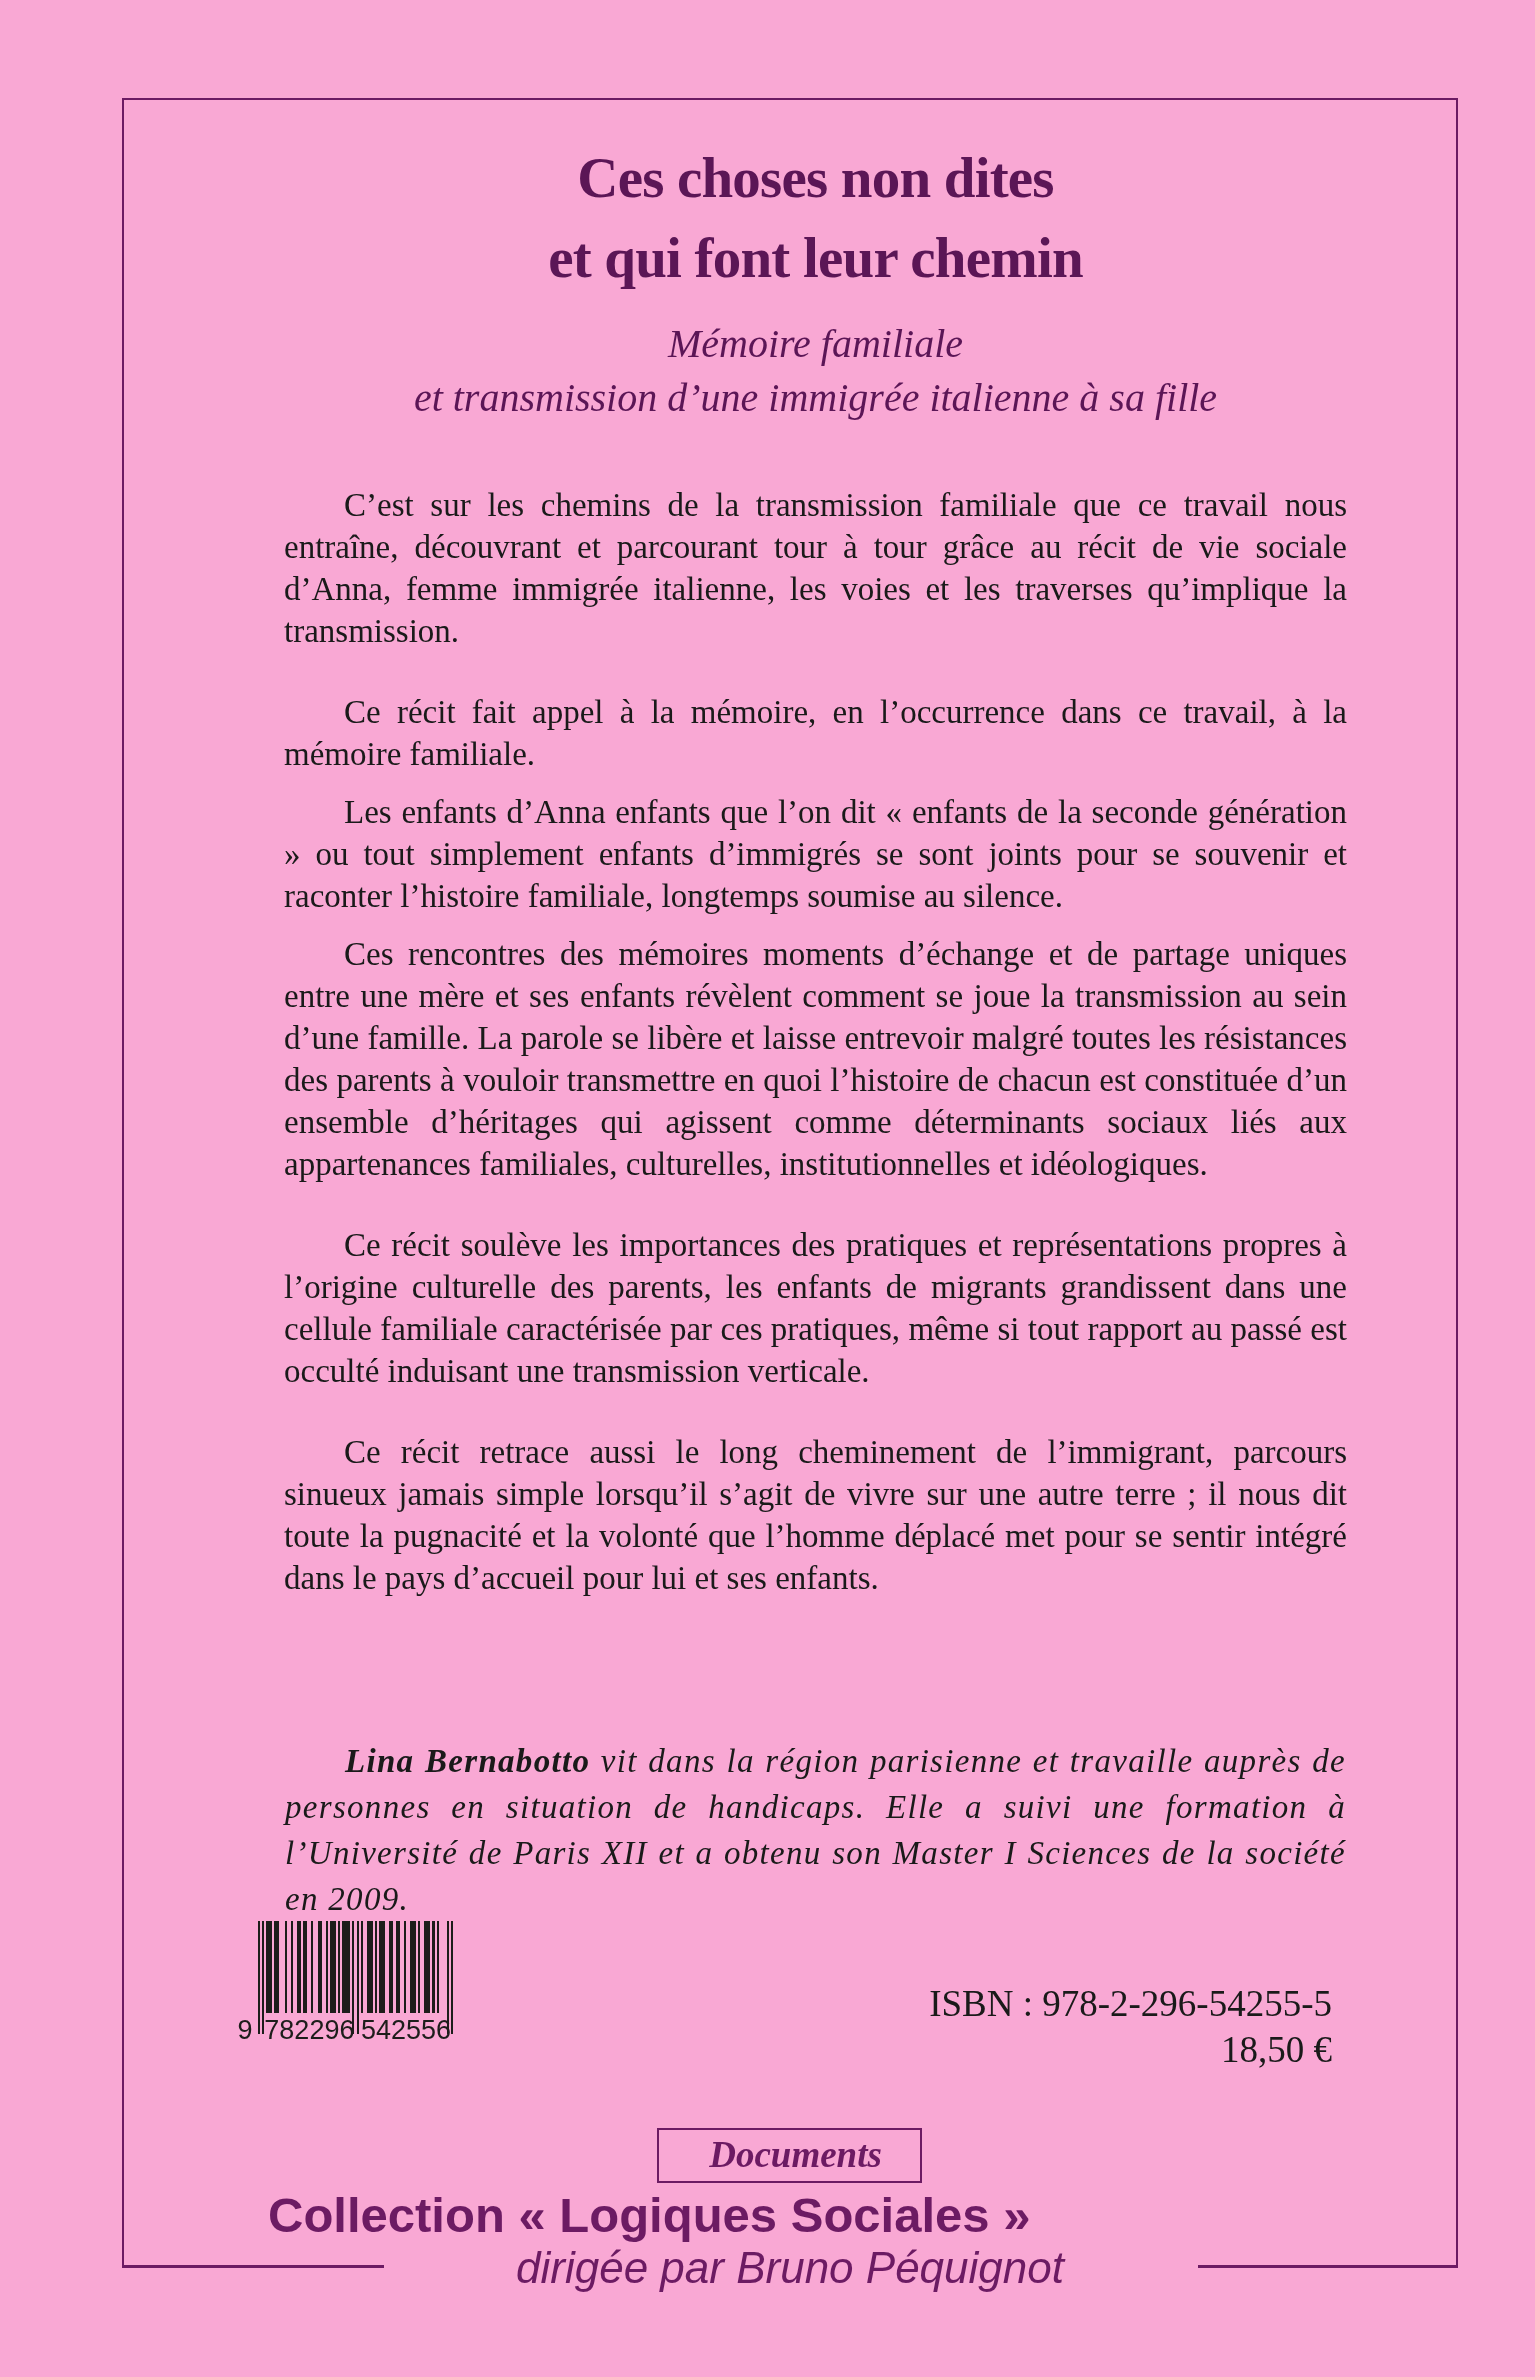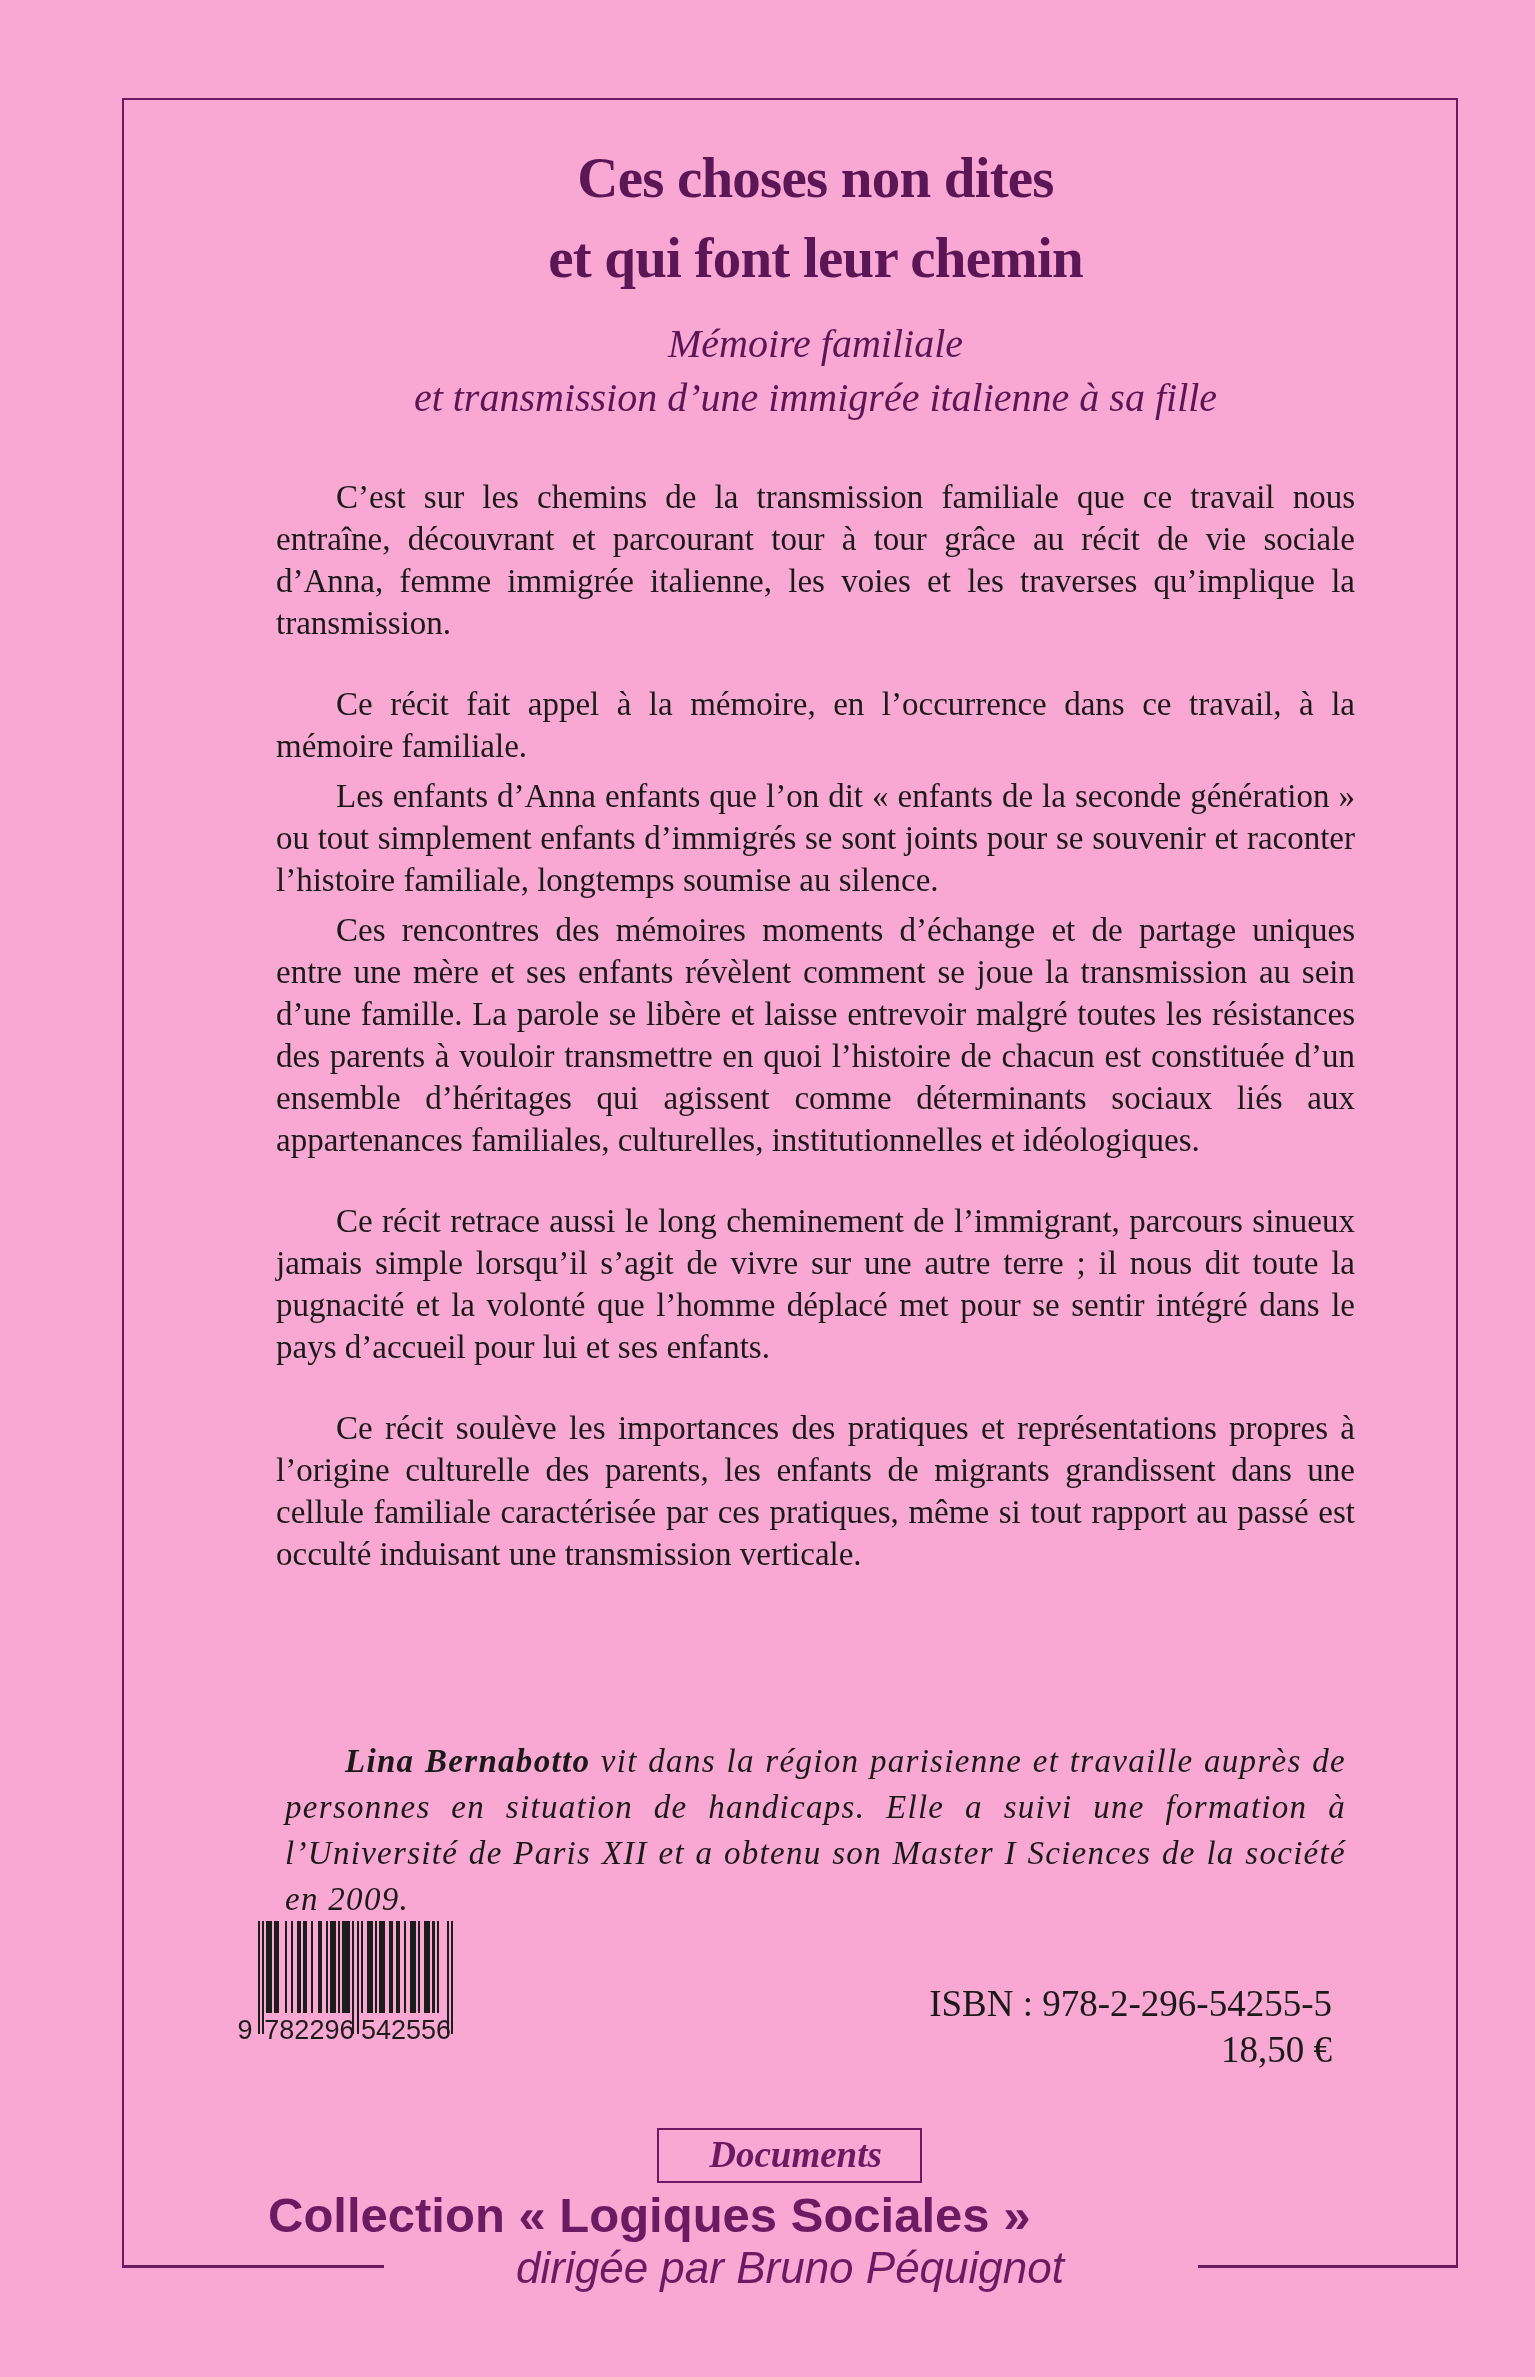--- a/index.html
+++ b/index.html
@@ -27,21 +27,21 @@
     color:var(--title-purple);font-weight:bold;font-size:57px;line-height:80px;letter-spacing:-0.8px;
   }
   .subtitle{
     position:absolute;left:268px;top:317px;width:1095px;text-align:center;
     color:var(--title-purple);font-style:italic;font-size:40px;line-height:54px;
   }
   .body-text{
     position:absolute;left:268px;top:468px;width:1095px;
     font-size:33px;line-height:42px;text-align:justify;color:var(--text-black);
   }
-  .body-text p{margin:8px;text-indent:60px;}
+  .body-text p{margin:16px;text-indent:60px;}
   .body-text p:nth-of-type(2),
   .body-text p:nth-of-type(5),
   .body-text p:nth-of-type(6){margin-top:39px;}
 
   .bio{
     position:absolute;left:268px;top:1721px;width:1095px;
     font-size:33px;line-height:46px;font-style:italic;letter-spacing:1.3px;
     text-align:justify;color:var(--text-black);
   }
   .bio p{margin:17px;text-indent:60px;}
@@ -99,22 +99,22 @@
   <div class="subtitle">
     <div>Mémoire familiale</div>
     <div>et transmission d’une immigrée italienne à sa fille</div>
   </div>
 
   <div class="body-text">
     <p>C’est sur les chemins de la transmission familiale que ce travail nous entraîne, découvrant et parcourant tour à tour grâce au récit de vie sociale d’Anna, femme immigrée italienne, les voies et les traverses qu’implique la transmission.</p>
     <p>Ce récit fait appel à la mémoire, en l’occurrence dans ce travail, à la mémoire familiale.</p>
     <p>Les enfants d’Anna enfants que l’on dit « enfants de la seconde génération » ou tout simplement enfants d’immigrés se sont joints pour se souvenir et raconter l’histoire familiale, longtemps soumise au silence.</p>
     <p>Ces rencontres des mémoires moments d’échange et de partage uniques entre une mère et ses enfants révèlent comment se joue la transmission au sein d’une famille. La parole se libère et laisse entrevoir malgré toutes les résistances des parents à vouloir transmettre en quoi l’histoire de chacun est constituée d’un ensemble d’héritages qui agissent comme déterminants sociaux liés aux appartenances familiales, culturelles, institutionnelles et idéologiques.</p>
+    <p>Ce récit soulève les importances des pratiques et représentations propres à l’origine culturelle des parents, les enfants de migrants grandissent dans une cellule familiale caractérisée par ces pratiques, même si tout rapport au passé est occulté induisant une transmission verticale.</p>
     <p>Ce récit retrace aussi le long cheminement de l’immigrant, parcours sinueux jamais simple lorsqu’il s’agit de vivre sur une autre terre ; il nous dit toute la pugnacité et la volonté que l’homme déplacé met pour se sentir intégré dans le pays d’accueil pour lui et ses enfants.</p>
-    <p>Ce récit soulève les importances des pratiques et représentations propres à l’origine culturelle des parents, les enfants de migrants grandissent dans une cellule familiale caractérisée par ces pratiques, même si tout rapport au passé est occulté induisant une transmission verticale.</p>
   </div>
 
   <div class="bio">
     <p><span class="author">Lina Bernabotto</span><span> vit dans la région parisienne et travaille auprès de personnes en situation de handicaps. Elle a suivi une formation à l’Université de Paris XII et a obtenu son Master I Sciences de la société en 2009.</span></p>
   </div>
 
   <div class="barcode">
     <div><svg width="195" height="115" viewBox="0 0 233 137" xmlns="http://www.w3.org/2000/svg" shape-rendering="crispEdges">
           <rect x="0.00" y="0" width="2.45" height="135" fill="#1D1D1B"></rect>
           <rect x="4.91" y="0" width="2.45" height="135" fill="#1D1D1B"></rect>

